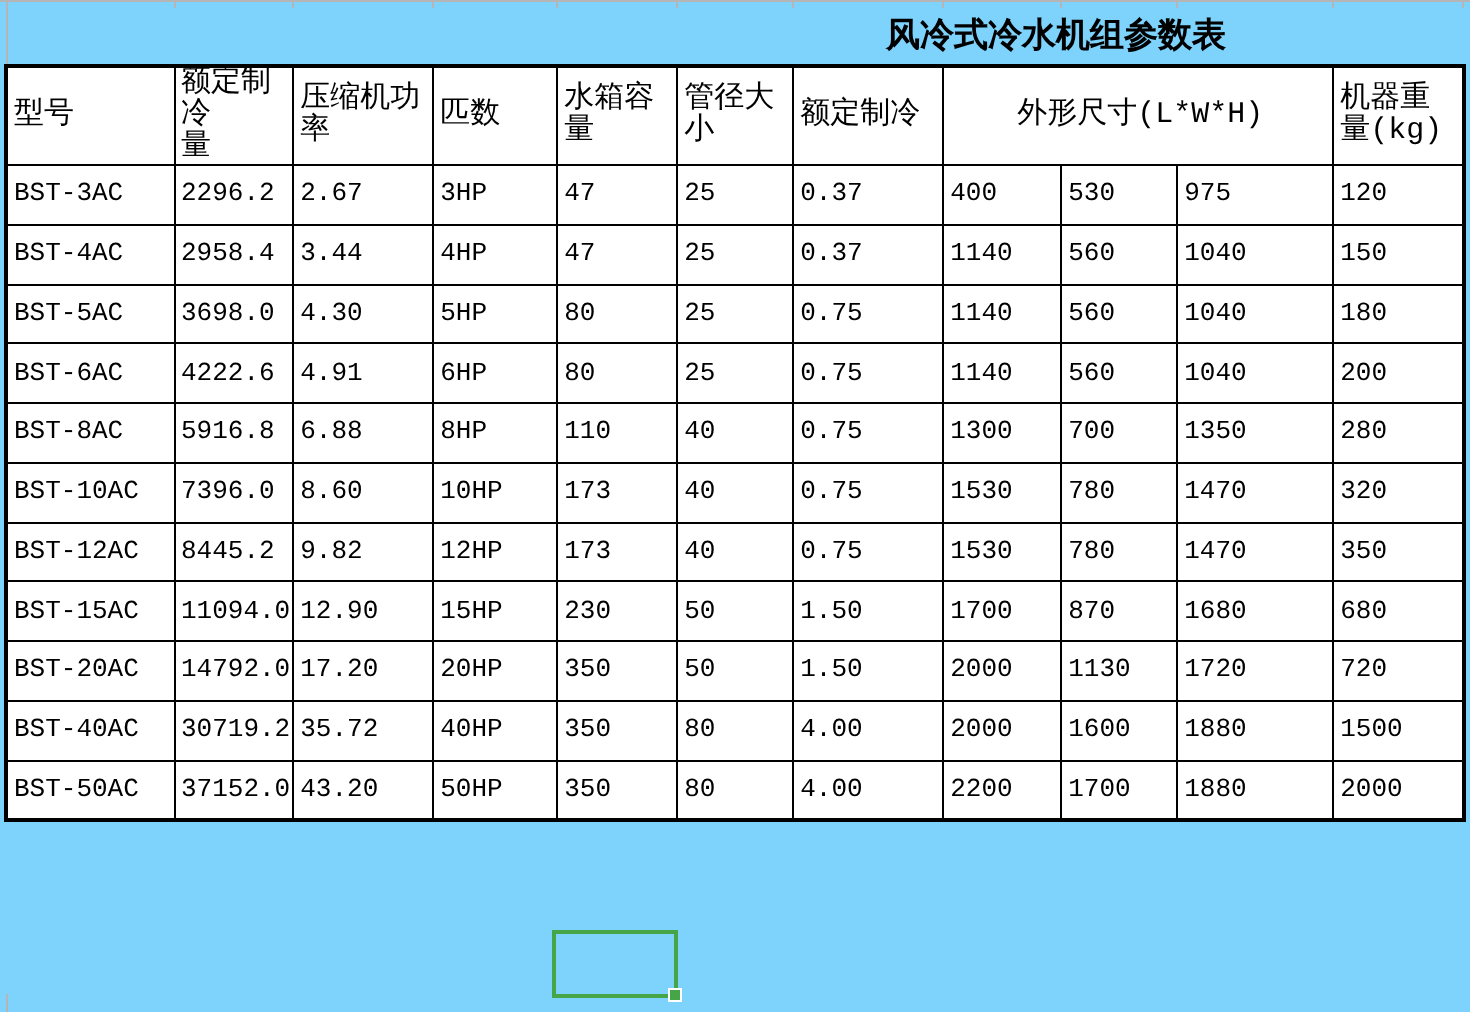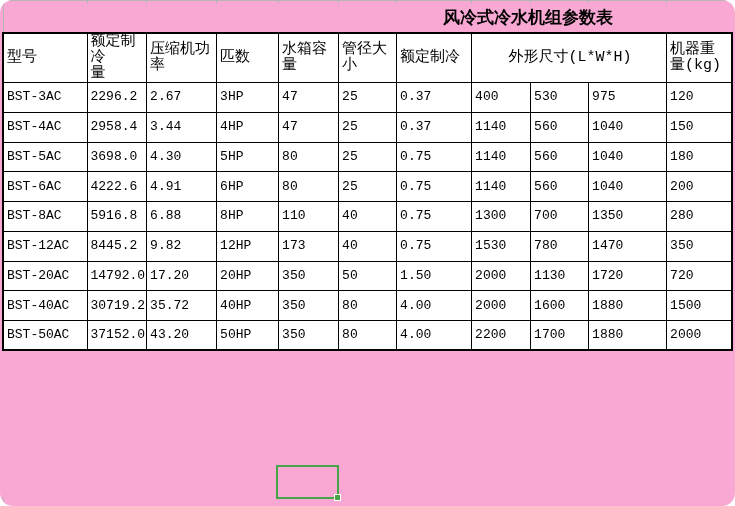--- a/index.html
+++ b/index.html
@@ -1,18 +1,18 @@
 <!DOCTYPE html>
 <html><head>
 <meta charset="utf-8">
 <style>
   html,body{margin:0;padding:0;background:#fff;}
   .screen{
-    position:relative;width:735px;height:506px;background:#f9a8d4;overflow:hidden;
-    font-family:"Liberation Mono","DejaVu Sans Mono",monospace;color:#000;border-radius:13px;
+    position:relative;width:735px;height:506px;background:#7dd3fc;overflow:hidden;
+    font-family:"Liberation Mono","DejaVu Sans Mono",monospace;color:#000;
   }
   .gridline{position:absolute;background:#b5b5b5;}
   .sheet-title{
     position:absolute;left:328px;top:6px;width:400px;height:24px;
     text-align:center;line-height:24px;
     font-family:"Liberation Sans","DejaVu Sans",sans-serif;
     font-weight:bold;font-size:17px;white-space:nowrap;
   }
   table.param{
     position:absolute;left:2px;top:32px;
@@ -159,33 +159,59 @@
           <td class="d">8HP</td>
           <td class="d">110</td>
           <td class="d">40</td>
           <td class="d">0.75</td>
           <td class="d">1300</td>
           <td class="d">700</td>
           <td class="d">1350</td>
           <td class="d">280</td>
         </tr>
         <tr class="drow">
+          <td class="d">BST-10AC</td>
+          <td class="d">7396.0</td>
+          <td class="d">8.60</td>
+          <td class="d">10HP</td>
+          <td class="d">173</td>
+          <td class="d">40</td>
+          <td class="d">0.75</td>
+          <td class="d">1530</td>
+          <td class="d">780</td>
+          <td class="d">1470</td>
+          <td class="d">320</td>
+        </tr>
+        <tr class="drow">
           <td class="d">BST-12AC</td>
           <td class="d">8445.2</td>
           <td class="d">9.82</td>
           <td class="d">12HP</td>
           <td class="d">173</td>
           <td class="d">40</td>
           <td class="d">0.75</td>
           <td class="d">1530</td>
           <td class="d">780</td>
           <td class="d">1470</td>
           <td class="d">350</td>
         </tr>
         <tr class="drow">
+          <td class="d">BST-15AC</td>
+          <td class="d">11094.0</td>
+          <td class="d">12.90</td>
+          <td class="d">15HP</td>
+          <td class="d">230</td>
+          <td class="d">50</td>
+          <td class="d">1.50</td>
+          <td class="d">1700</td>
+          <td class="d">870</td>
+          <td class="d">1680</td>
+          <td class="d">680</td>
+        </tr>
+        <tr class="drow">
           <td class="d">BST-20AC</td>
           <td class="d">14792.0</td>
           <td class="d">17.20</td>
           <td class="d">20HP</td>
           <td class="d">350</td>
           <td class="d">50</td>
           <td class="d">1.50</td>
           <td class="d">2000</td>
           <td class="d">1130</td>
           <td class="d">1720</td>

